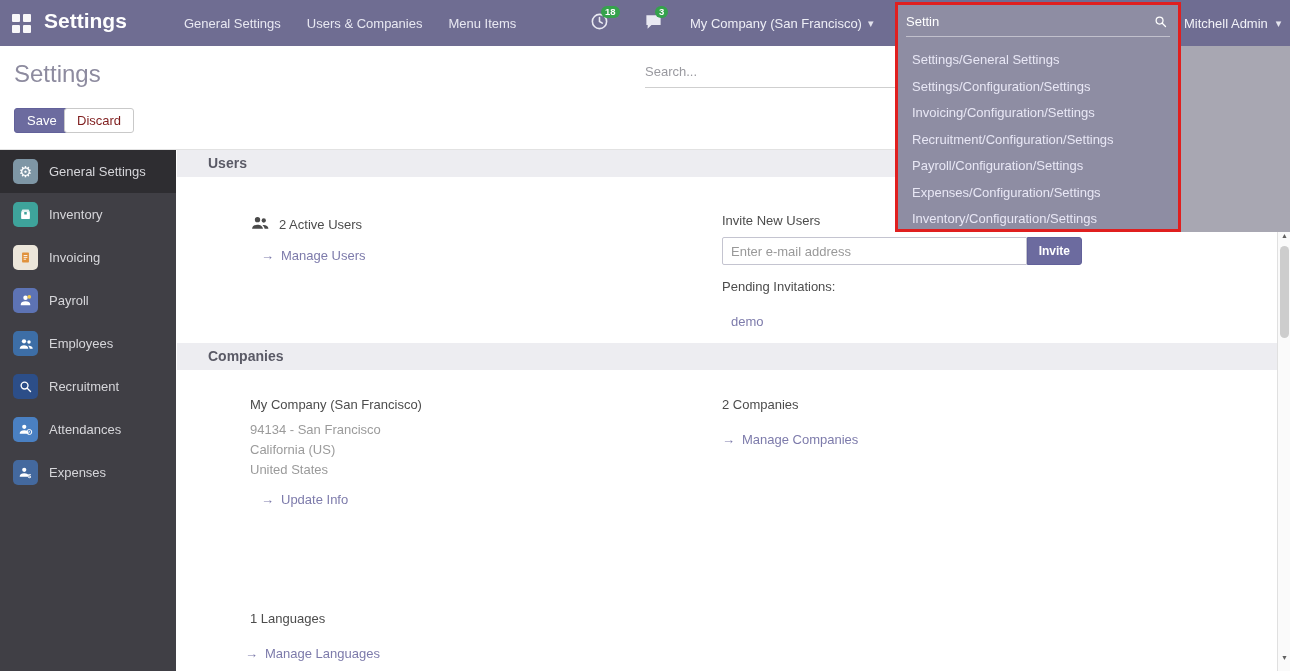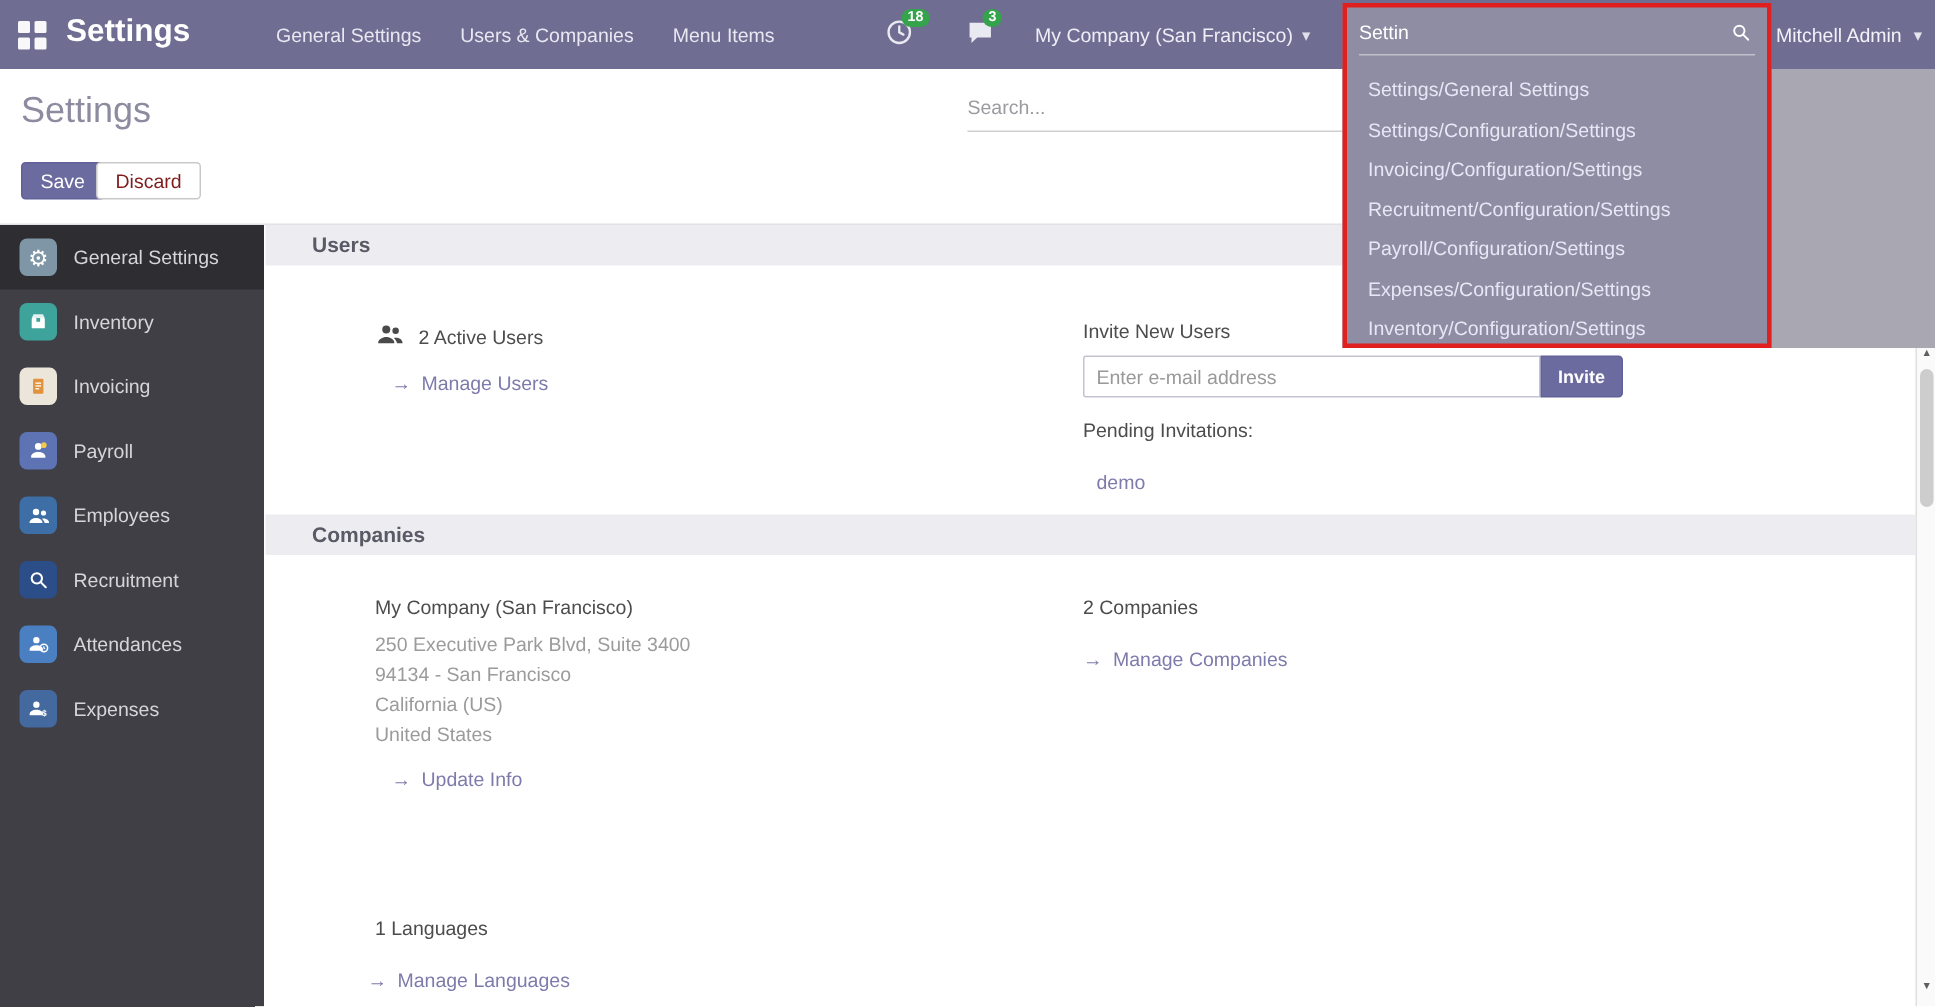--- a/index.html
+++ b/index.html
@@ -241,21 +241,20 @@
     <div class="bold-label" style="margin-top:14px">Pending Invitations:</div>
     <div style="margin-top:20px;margin-left:9px">
       <a class="link">demo</a>
     </div>
   </div>
 
   <div class="band band-companies">Companies</div>
   <div class="col" style="left:250px;top:397px;width:440px">
     <div class="bold-label">My Company (San Francisco)</div>
     <div class="muted-lines" style="margin-top:8px">
-      <div>250 Executive Park Blvd, Suite 3400</div>
       <div>94134 - San Francisco</div>
       <div>California (US)</div>
       <div>United States</div>
     </div>
     <div style="margin-top:12px;margin-left:11px">
       <a class="link">
         <span class="arr">→</span>
         <span>Update Info</span>
       </a>
     </div>

